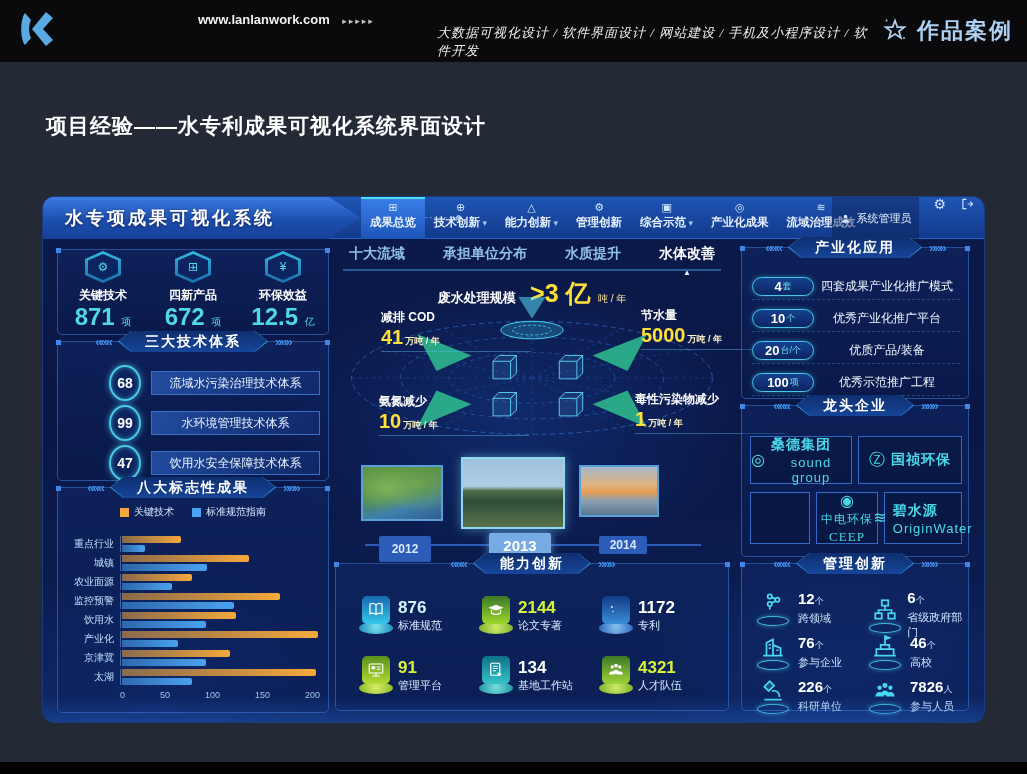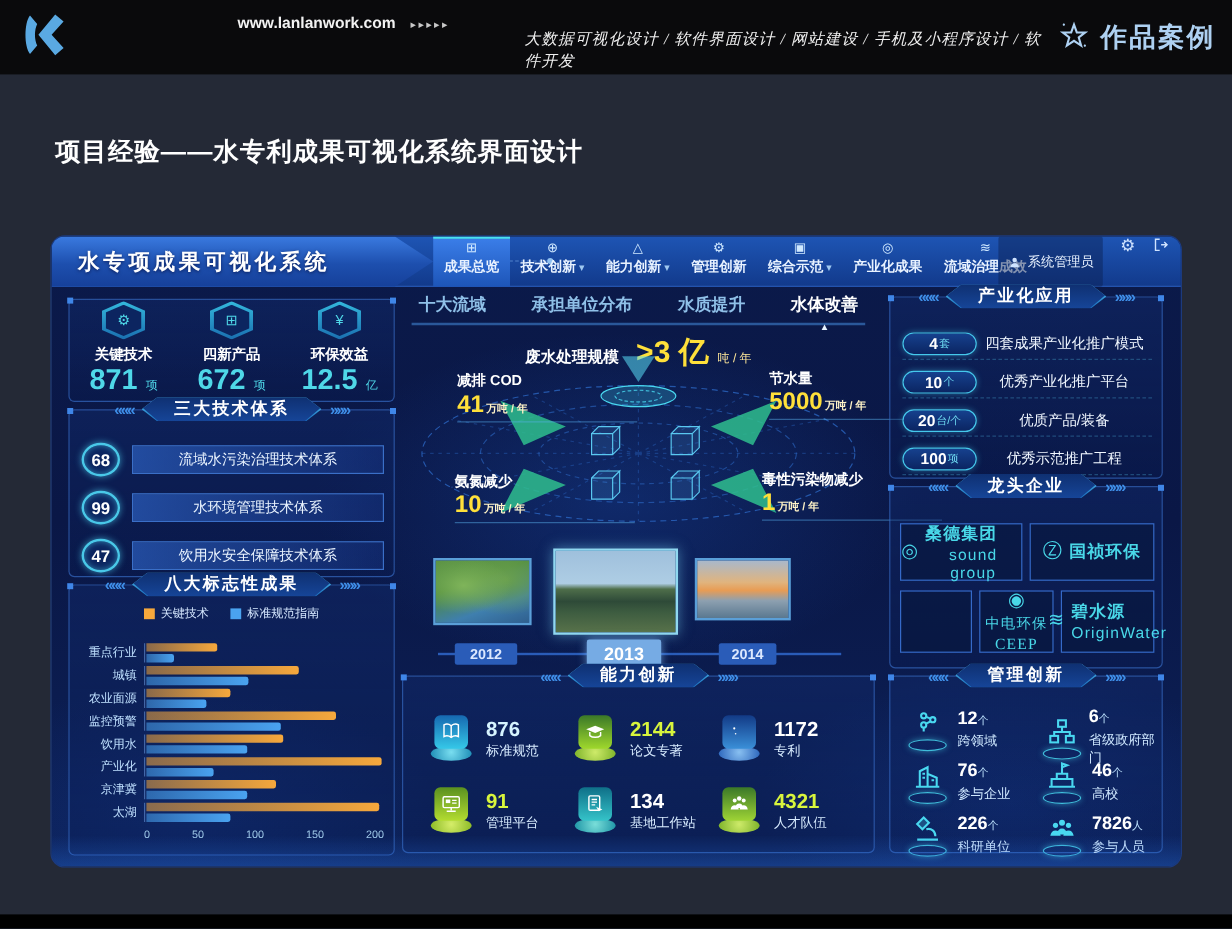--- a/index.html
+++ b/index.html
@@ -73,21 +73,21 @@
   .hex { width:36px; height:32px; clip-path:polygon(50% 0,100% 25%,100% 75%,50% 100%,0 75%,0 25%); background:linear-gradient(180deg,#34b8dc,#1a6fb0); display:flex; align-items:center; justify-content:center; }
   .hex i { width:30px; height:26px; clip-path:polygon(50% 0,100% 25%,100% 75%,50% 100%,0 75%,0 25%); background:#0c2560; display:flex; align-items:center; justify-content:center; font-style:normal; font-size:12px; color:#4fd8e8; }
   .kpi-label { font-size:12px; font-weight:bold; color:#ffffff; margin-top:2px; }
   .kpi-value { font-size:24px; font-weight:bold; color:#4fd8e8; line-height:22px; }
   .kpi-value small { font-size:10px; color:#4fd8e8; font-weight:normal; }
 
   
   .tech-box { left:14px; top:144px; width:272px; height:140px; }
   .tech-box .secpill { margin-top:-11px; }
   .tech-row { position:absolute; left:10px; width:252px; height:30px; display:flex; align-items:center; gap:10px; }
-  .tcircle { width:32px; height:28px; border-radius:50%; border:2px solid #49c8e8; box-shadow:0 0 6px rgba(73,200,232,.7), inset 0 0 5px rgba(73,200,232,.6); display:flex; align-items:center; justify-content:center; font-size:14px; font-weight:bold; color:#fff; background:#0c2560; }
+  .tcircle { width:32px; height:36px; border-radius:50%; border:2px solid #49c8e8; box-shadow:0 0 6px rgba(73,200,232,.7), inset 0 0 5px rgba(73,200,232,.6); display:flex; align-items:center; justify-content:center; font-size:14px; font-weight:bold; color:#fff; background:#0c2560;margin-left:41px; }
   .tbar { flex:1; height:24px; border:1px solid #3a6fc8; background:linear-gradient(90deg,rgba(46,100,200,.65),rgba(26,60,150,.35)); display:flex; align-items:center; justify-content:center; font-size:12px; color:#eaf4ff; }
 
   
   .ach-box { left:14px; top:290px; width:272px; height:226px; }
   .ach-box .secpill { margin-top:-11px; }
   .legend { display:flex; justify-content:center; gap:18px; margin-top:7px; }
   .legend .litem { display:flex; align-items:center; gap:5px; font-size:10px; color:#d6e8ff; }
   .legend .sw { width:9px; height:9px; }
   .chart { position:absolute; left:10px; top:46px; width:252px; height:152px; }
   .bar-row { display:flex; align-items:center; height:19px; }
@@ -115,21 +115,21 @@
   .p2012 { background:radial-gradient(50px 30px at 30% 40%, #7fb45a, rgba(0,0,0,0) 80%),radial-gradient(60px 40px at 75% 30%, #6aa04e, rgba(0,0,0,0) 75%),linear-gradient(160deg,#5d9446 0%,#4e8a3c 35%,#3f7fae 70%,#2f5f8e 100%); }
   .p2013 { background:linear-gradient(180deg,#9fc0dc 0%,#aecde4 40%,#4e6e4a 47%,#2e4a38 62%,#3d5c40 75%,#58724a 100%); }
   .p2014 { background:linear-gradient(180deg,#a8b8cc 0%,#e0b47e 38%,#e89c54 52%,#8da0b0 70%,#5a7890 100%); }
   .tl-line { position:absolute; border-top:2px solid #2a5cb8; }
   .year-chip { position:absolute; background:#2a5cb8; color:#dce8ff; font-size:12px; font-weight:bold; display:flex; align-items:center; justify-content:center; border-radius:2px; cursor:pointer; }
   .year-chip.active { background:#76abe4; color:#ffffff; font-size:15px; box-shadow:0 0 8px rgba(120,180,240,.7); }
 
   
   .cap-box { left:292px; top:366px; width:394px; height:148px; }
   .cap-box .secpill { margin-top:-11px; }
-  .cap-cell { position:absolute; display:flex; align-items:center; gap:11px; }
+  .cap-cell { position:absolute; display:flex; align-items:center; gap:4px; }
   .ped { position:relative; width:36px; height:40px; }
   .ped .pebase { position:absolute; left:1px; bottom:2px; width:34px; height:12px; border-radius:50%; opacity:.95; }
   .ped .picon { position:absolute; left:4px; top:0; width:28px; height:28px; border-radius:5px; display:flex; align-items:center; justify-content:center; }
   .cap-txt .cv { font-size:17px; font-weight:bold; line-height:17px; }
   .cap-txt .cl { font-size:11px; color:#d8ecff; margin-top:2px; }
 
   
   .ind-box { left:698px; top:50px; width:228px; height:152px; }
   .ind-box .secpill { margin-top:-11px; }
   .ind-row { position:absolute; left:10px; width:208px; height:26px; display:flex; align-items:center; border-bottom:1px dashed rgba(80,190,230,.30); }
@@ -434,21 +434,21 @@
     </div>
     <div class="metric" style="left:592px; top:194px;">
       <div class="m-label">毒性污染物减少</div>
       <div class="m-val"><span>1</span><small>万吨 / 年</small></div>
     </div>
 
     <div class="photo p2012" style="left:318px; top:268px; width:82px; height:56px;"></div>
     <div class="photo big p2013" style="left:418px; top:260px; width:104px; height:72px;"></div>
     <div class="photo p2014" style="left:536px; top:268px; width:80px; height:52px;"></div>
     <div class="tl-line" style="left:322px; top:347px; width:336px;"></div>
-    <div class="year-chip" style="left:336px; top:339px; width:52px; height:18px;">2012</div>
+    <div class="year-chip" style="left:336px; top:339px; width:52px; height:26px;">2012</div>
     <div class="year-chip active" style="left:446px; top:336px; width:62px; height:24px;">2013</div>
     <div class="year-chip" style="left:556px; top:339px; width:48px; height:18px;">2014</div>
 
     <div class="box cap-box">
       <div class="secpill">
         <span class="chev l"></span>
         <span class="pillbox"><span class="pillin">能力创新</span></span>
         <span class="chev r"></span>
       </div>
       <div class="cap-cell" style="left:22px; top:32px;">

